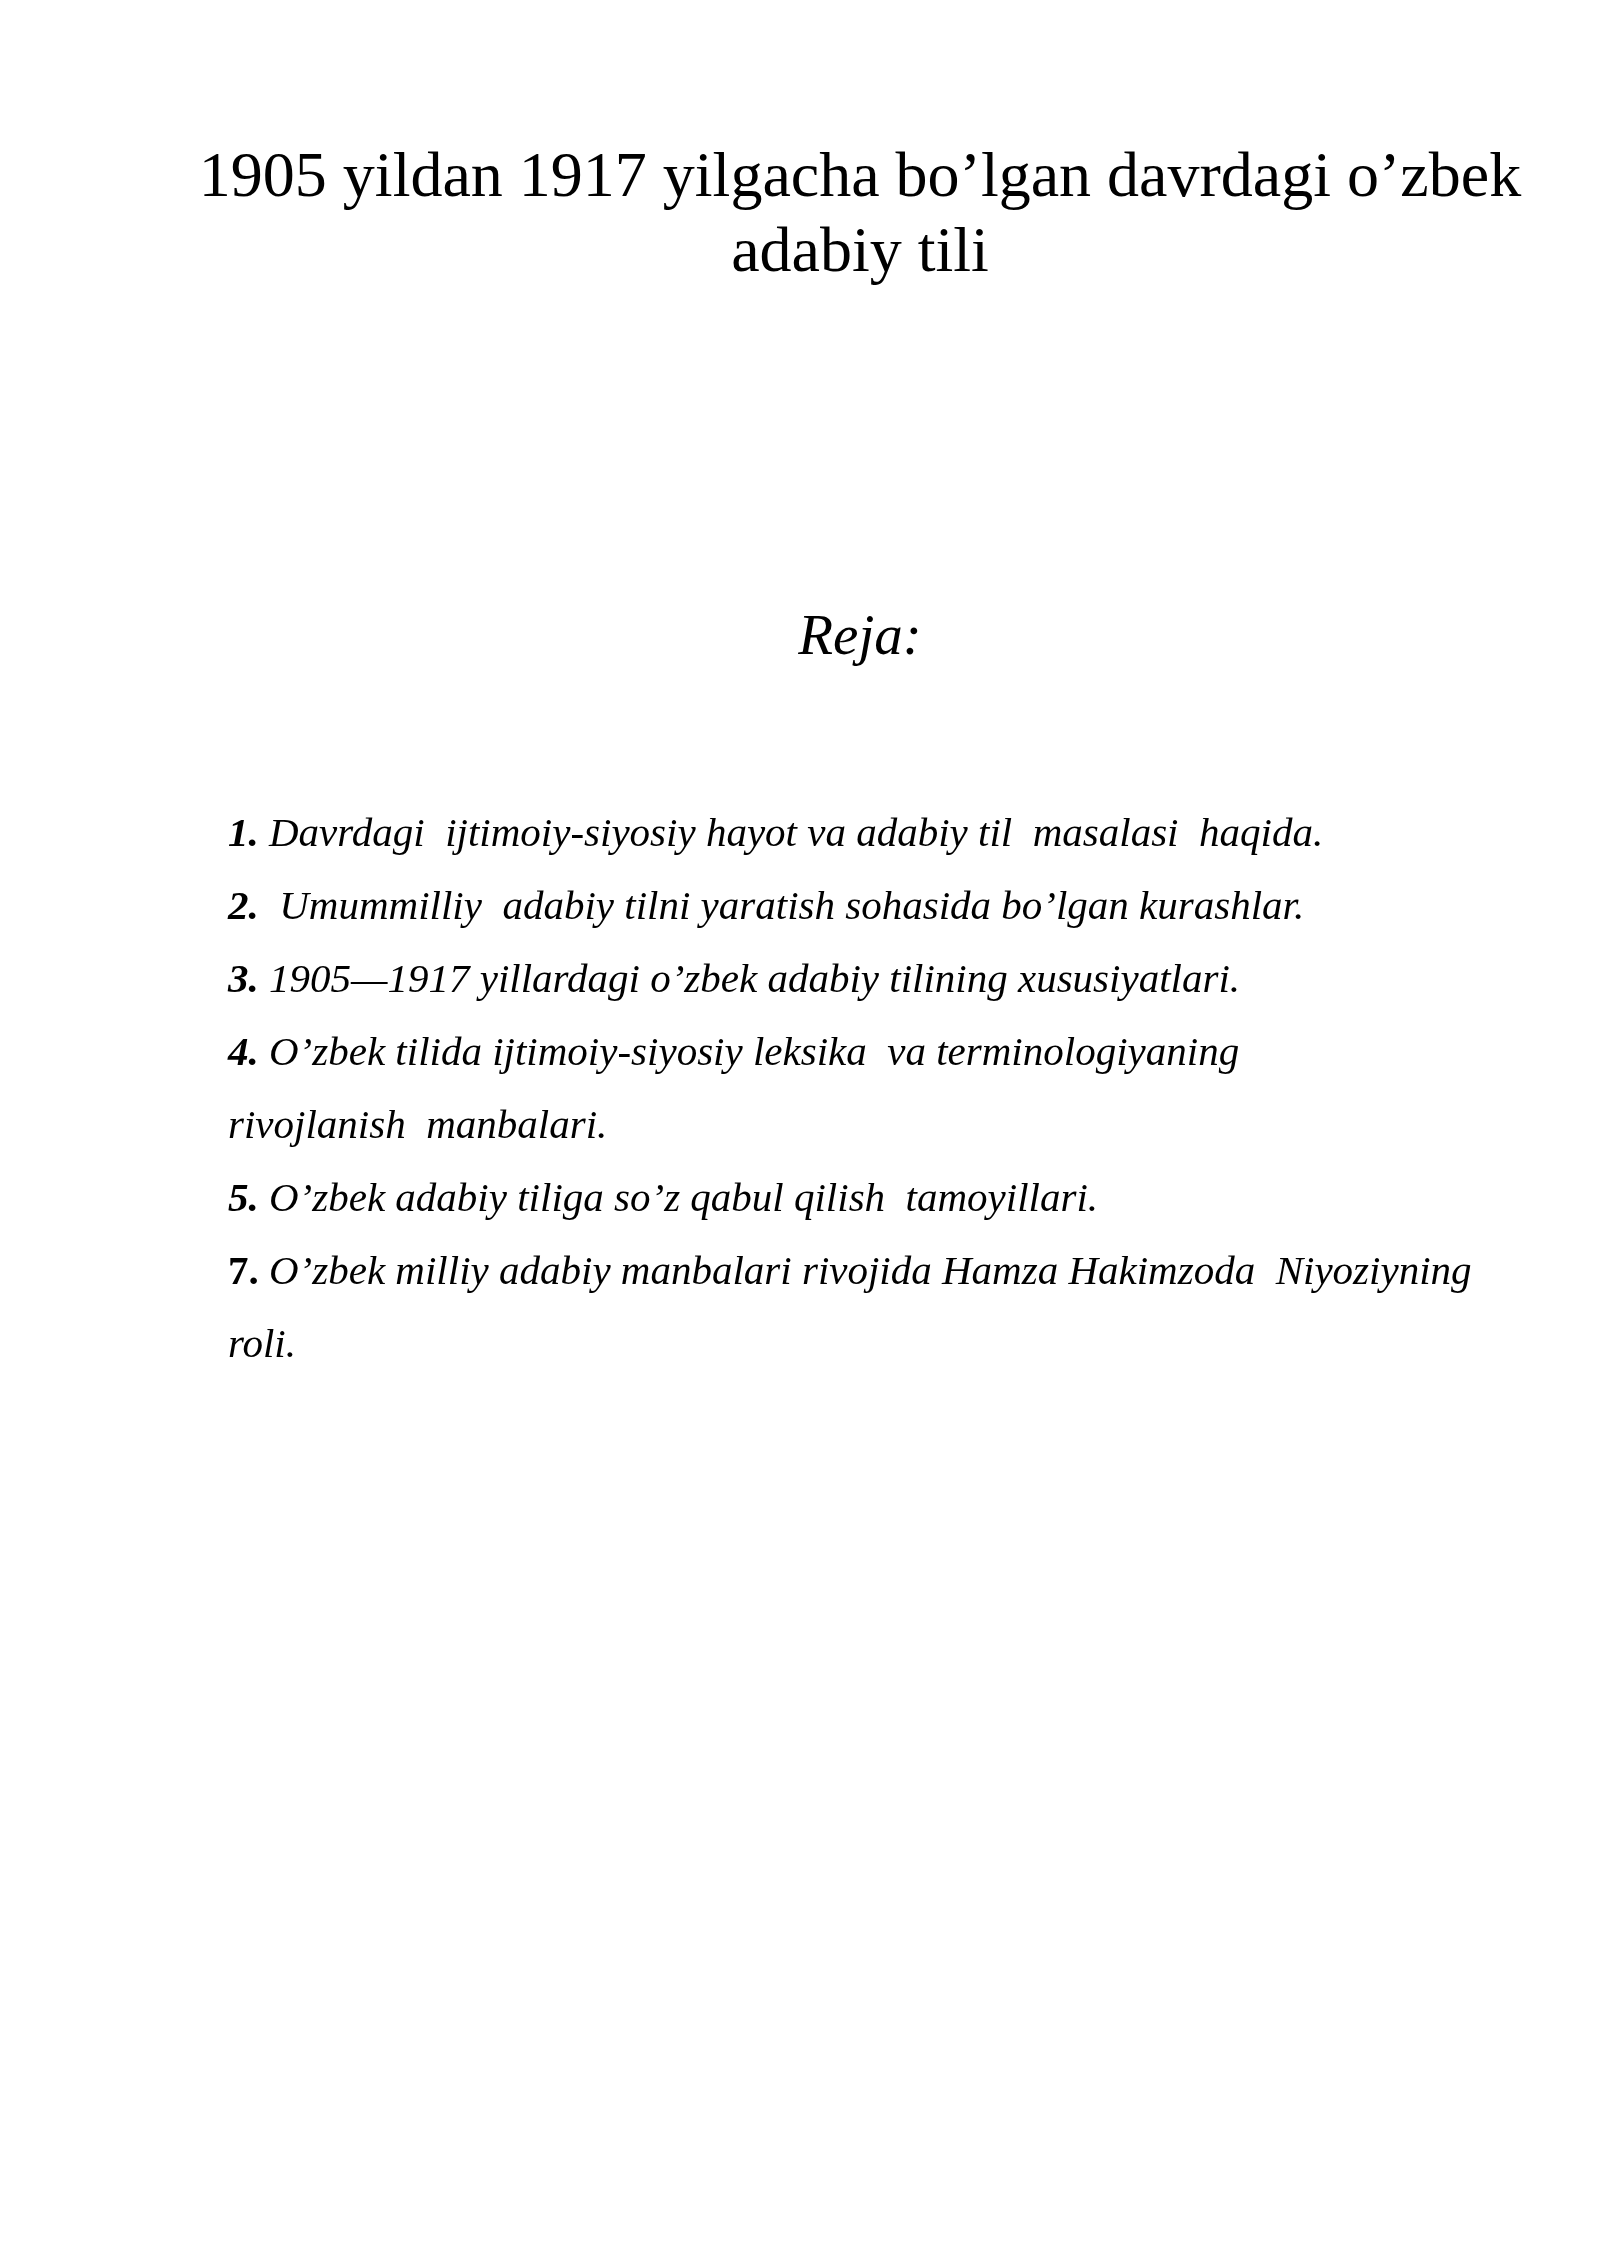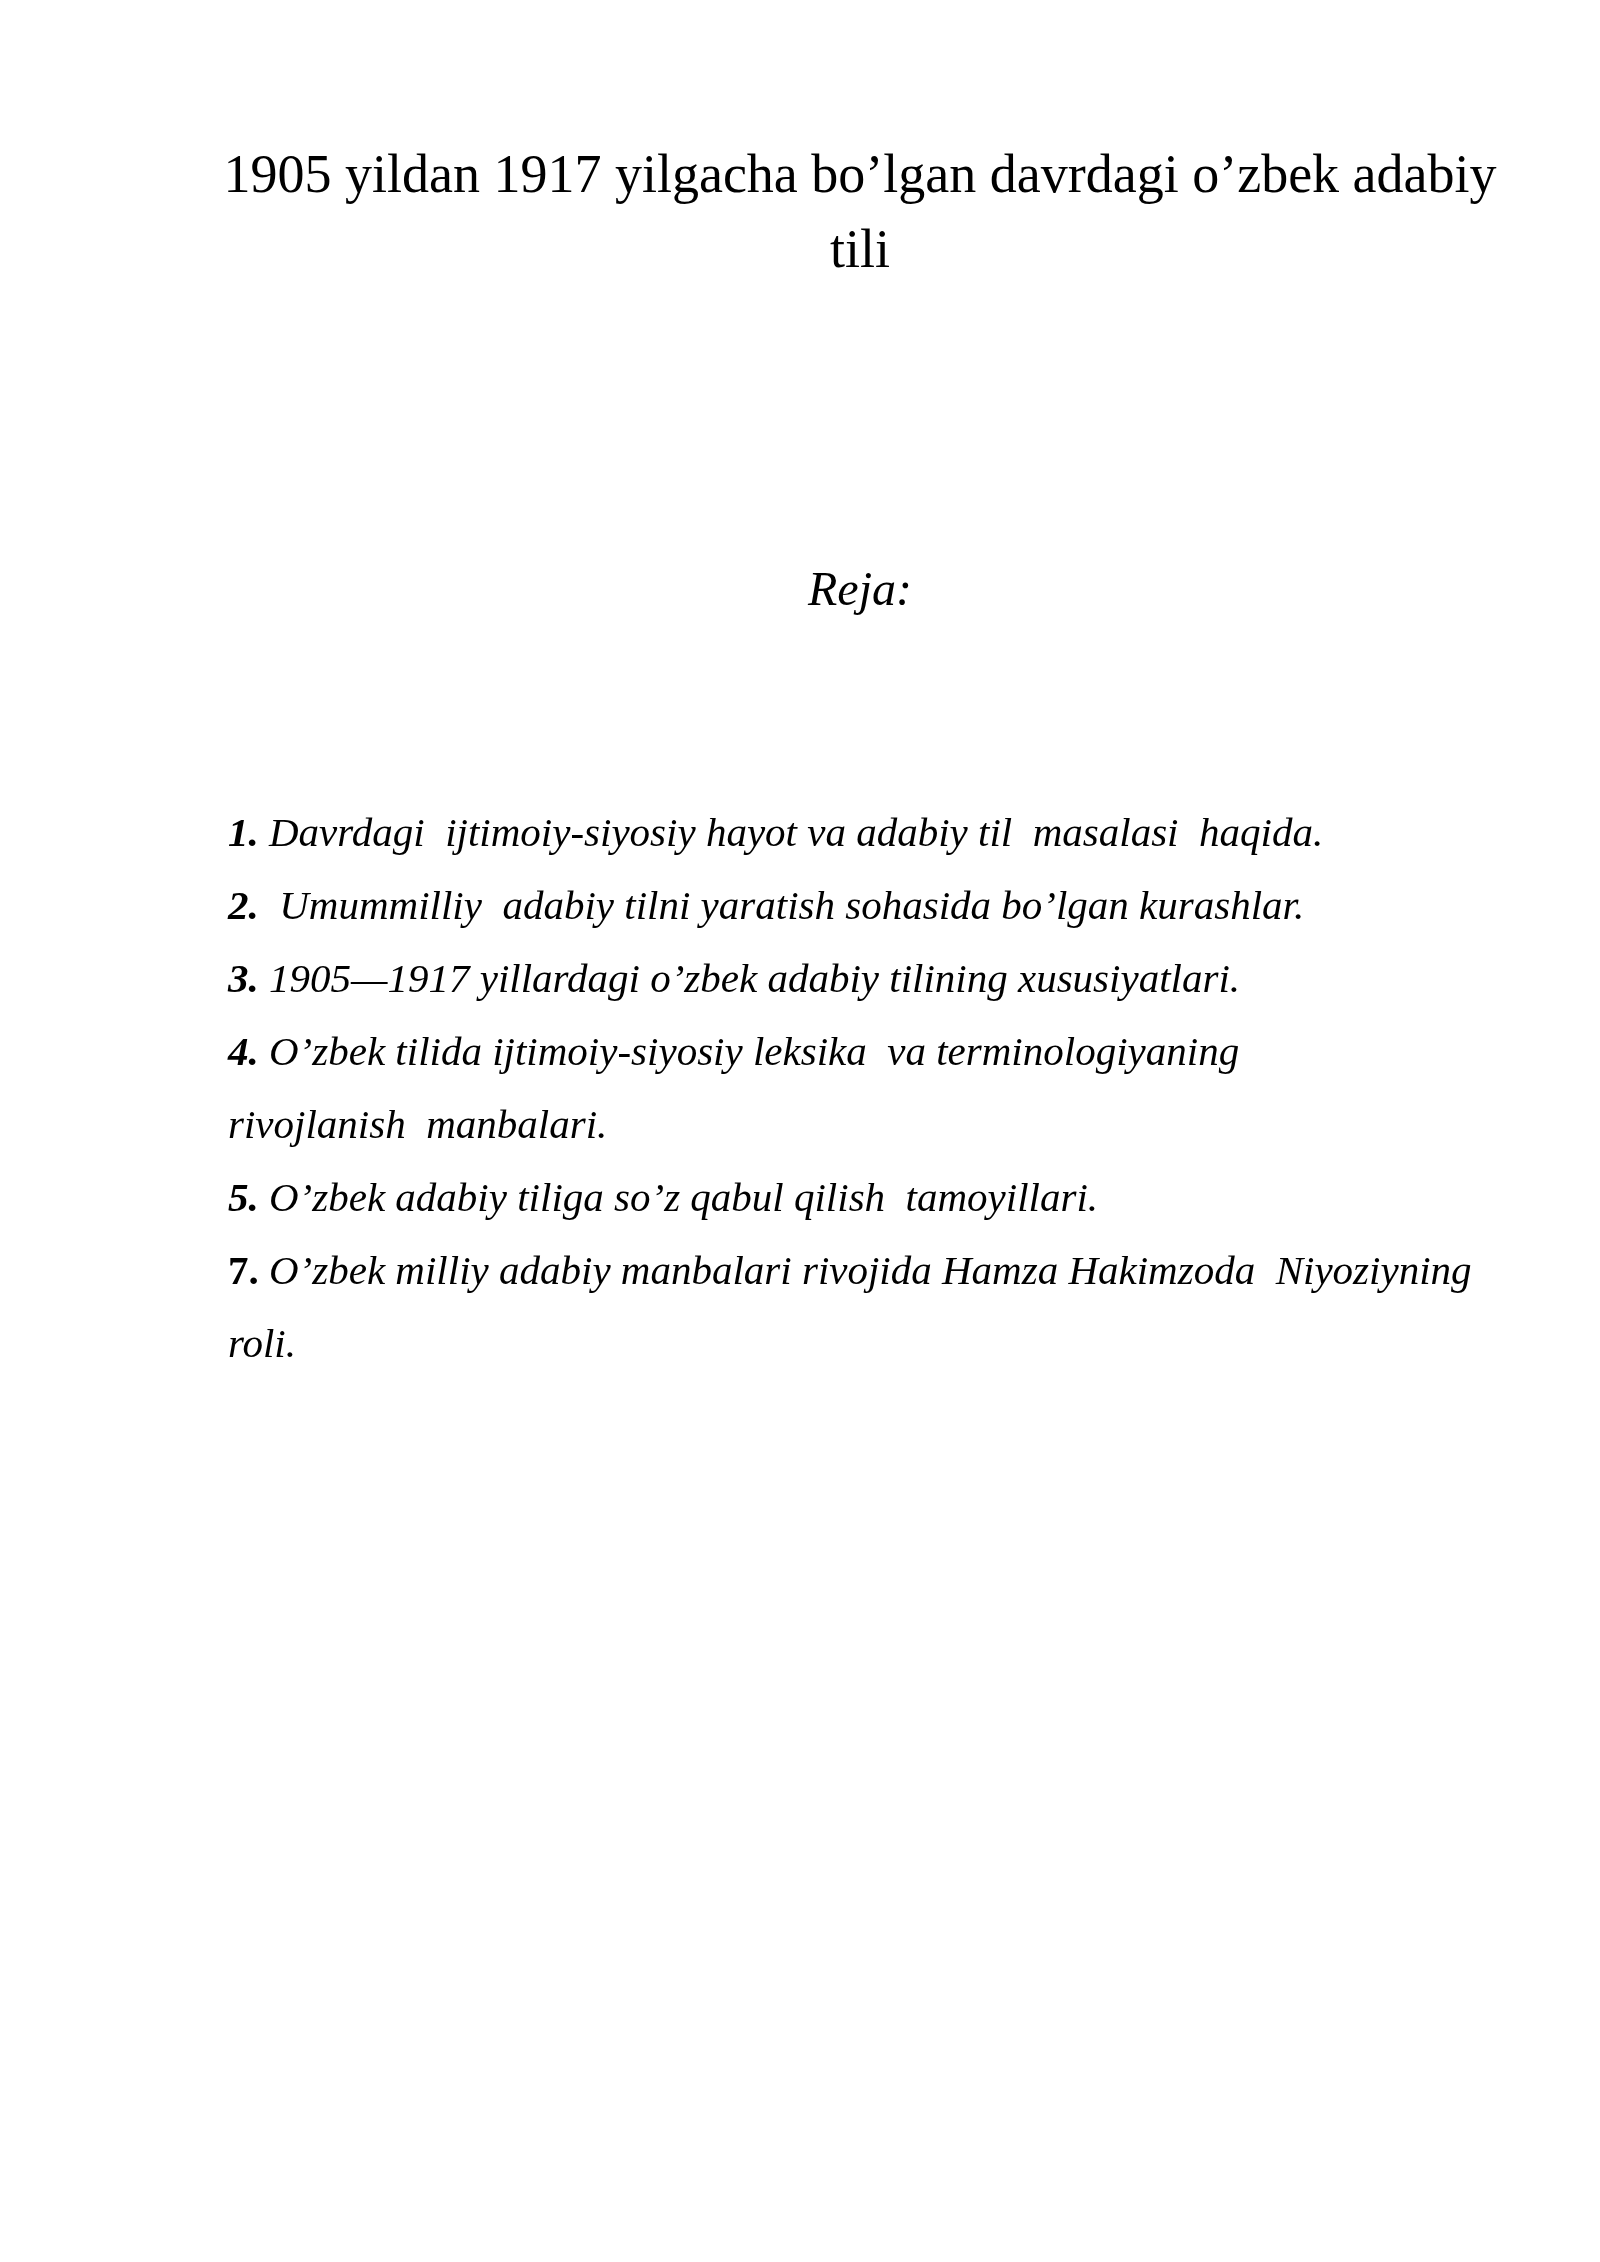--- a/index.html
+++ b/index.html
@@ -15,33 +15,33 @@
     color: #000000;
     font-family: "Liberation Serif", "DejaVu Serif", serif;
     overflow: hidden;
   }
   .doc-title {
     position: absolute;
     top: 137px;
     left: 195px;
     width: 1330px;
     text-align: center;
-    font-size: 54px;
+    font-size: 64px;
     line-height: 75px;
     font-weight: normal;
     font-style: normal;
     margin: 0;
   }
   .section-heading {
     position: absolute;
-    top: 551px;
+    top: 597px;
     left: 230px;
     width: 1260px;
     text-align: center;
-    font-size: 48px;
+    font-size: 57px;
     line-height: 75px;
     font-style: italic;
     margin: 0;
   }
   .plan-list {
     position: absolute;
     top: 796px;
     left: 228px;
     width: 1255px;
     font-size: 41px;

